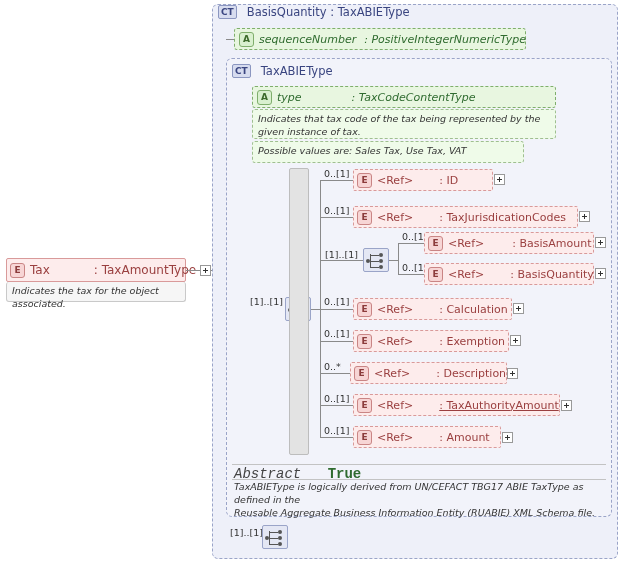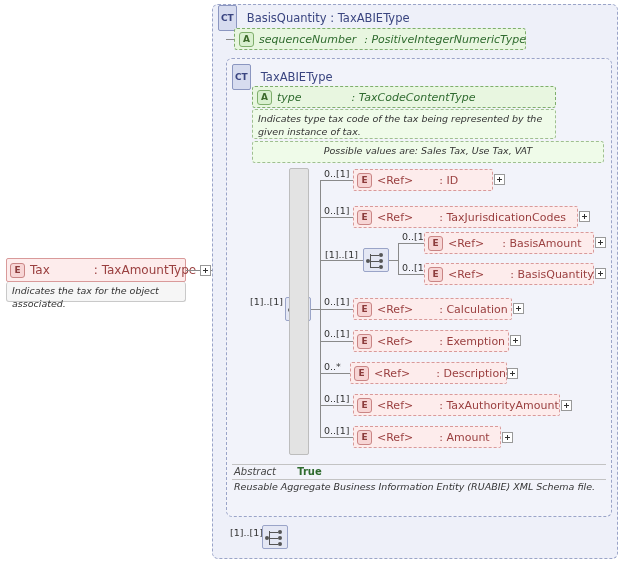--- a/index.html
+++ b/index.html
@@ -43,21 +43,21 @@
     font-size: 9px;
     font-weight: bold;
     margin-right: 5px;
     flex: 0 0 auto;
     box-sizing: border-box;
   }
   .badge.e { background: #f7d5d5; border: 1px solid #c98585; color: #8b3b3b; }
   .badge.a { background: #d9f0cf; border: 1px solid #7fae6c; color: #3d6b2c; }
   .badge.ct {
     background: #d7dcef; border: 1px solid #8b96c0; color: #3a4580;
-    width: auto; min-width: 17px; padding: 12px 2px; height: 14px; border-radius: 2px;
+    width: auto; min-width: 17px; padding: 0 2px; height: 14px; border-radius: 2px;
   }
 
   .nm { color: #9a3f3f; }
   .tp { color: #9a3f3f; }
   .ref { font-style: normal; }
 
   .lbl-green { color: #2f6b2f; font-style: italic; }
 
   
   .container {
@@ -175,22 +175,23 @@
     border-radius: 2px;
   }
 
   
   .ln { position: absolute; background: #8a8a8a; }
   .ln.h { height: 1px; }
   .ln.v { width: 1px; }
 
   .abstract-row {
     position: absolute;
-    font-size: 10px;
-    white-space: nowrap;
+    font-size: 14px;
+    white-space: nowrap;
+    font-family: Liberation Mono, monospace;
   }
   .abstract-row .k { font-style: italic; color: #444; }
   .abstract-row .v { font-weight: bold; color: #2f6b2f; margin-left: 18px; }
 
   .hr {
     position: absolute;
     height: 1px;
     background: #c3c3c3;
   }
 </style>
@@ -228,23 +229,23 @@
   <span class="badge ct">CT</span>
   <span class="ct-title">TaxABIEType</span>
 </div>
 
 <div class="attr-box" style="left:252px; top:86px; width:304px;">
   <span class="badge a">A</span>
   <span class="lbl-green">type</span>
   <span class="lbl-green" style="margin-left:50px;">: TaxCodeContentType</span>
 </div>
 <div class="doc" style="left:252px; top:109px; width:304px; height:30px;">
-  <span>Indicates type tax code of the tax being represented by the given instance of tax.</span>
-</div>
-<div class="doc" style="left:252px; top:141px; width:352px; height:22px;text-align:center;">
+  <span>Indicates that tax code of the tax being represented by the given instance of tax.</span>
+</div>
+<div class="doc" style="left:252px; top:141px; width:272px; height:22px;">
   <span>Possible values are: Sales Tax, Use Tax, VAT</span>
 </div>
 
 <div class="card" style="left:250px; top:296px;">[1]..[1]</div>
 <div class="seq" style="left:285px; top:297px;">
   <i class="ldot"></i>
     <i class="bar"></i>
     <i class="arm1"></i>
     <i class="arm2"></i>
     <i class="arm3"></i>
@@ -289,21 +290,21 @@
     <i class="d d3"></i>
 </div>
 <div class="ln v" style="left:398px; top:243px; height:32px;"></div>
 <div class="ln h" style="left:389px; top:260px; width:9px;"></div>
 
 <div class="card" style="left:402px; top:231px;">0..[1]</div>
 <div class="ln h" style="left:398px; top:243px; width:26px;"></div>
 <div class="node dashed" style="left:424px; top:232px; width:170px;">
   <span class="badge e">E</span>
   <span class="ref nm">&lt;Ref&gt;</span>
-  <span class="tp" style="margin-left:18px;">: BasisAmount</span>
+  <span class="tp" style="margin-left:28px;">: BasisAmount</span>
 </div>
 <div class="plus" style="left:595px; top:237px;"></div>
 
 <div class="card" style="left:402px; top:262px;">0..[1]</div>
 <div class="ln h" style="left:398px; top:274px; width:26px;"></div>
 <div class="node dashed" style="left:424px; top:263px; width:170px;">
   <span class="badge e">E</span>
   <span class="ref nm">&lt;Ref&gt;</span>
   <span class="tp" style="margin-left:26px;">: BasisQuantity</span>
 </div>
@@ -334,40 +335,41 @@
   <span class="ref nm">&lt;Ref&gt;</span>
   <span class="tp" style="margin-left:26px;">: Description</span>
 </div>
 <div class="plus" style="left:507px; top:368px;"></div>
 
 <div class="card" style="left:324px; top:393px;">0..[1]</div>
 <div class="ln h" style="left:320px; top:405px; width:33px;"></div>
 <div class="node dashed" style="left:353px; top:394px; width:207px;">
   <span class="badge e">E</span>
   <span class="ref nm">&lt;Ref&gt;</span>
-  <span class="tp" style="margin-left:26px;">: TaxAuthorityAmount</span>
+  <span class="tp" style="margin-left:26px;text-decoration:underline;">: TaxAuthorityAmount</span>
 </div>
 <div class="plus" style="left:561px; top:400px;"></div>
 
 <div class="card" style="left:324px; top:425px;">0..[1]</div>
 <div class="ln h" style="left:320px; top:437px; width:33px;"></div>
 <div class="node dashed" style="left:353px; top:426px; width:148px;">
   <span class="badge e">E</span>
   <span class="ref nm">&lt;Ref&gt;</span>
   <span class="tp" style="margin-left:26px;">: Amount</span>
 </div>
 <div class="plus" style="left:502px; top:432px;"></div>
 
 <div class="hr" style="left:232px; top:464px; width:374px;"></div>
 <div class="abstract-row" style="left:234px; top:466px;">
   <span class="k">Abstract</span>
   <span class="v">True</span>
 </div>
 <div class="hr" style="left:232px; top:479px; width:374px;"></div>
 <div class="doc none" style="left:234px; top:481px; width:372px;">
+  <div>TaxABIEType is logically derived from UN/CEFACT TBG17 ABIE TaxType as defined in the</div>
   <div>Reusable Aggregate Business Information Entity (RUABIE) XML Schema file.</div>
 </div>
 
 <div class="card" style="left:230px; top:527px;">[1]..[1]</div>
 <div class="seq" style="left:262px; top:525px;">
   <i class="ldot"></i>
     <i class="bar"></i>
     <i class="arm1"></i>
     <i class="arm2"></i>
     <i class="arm3"></i>

